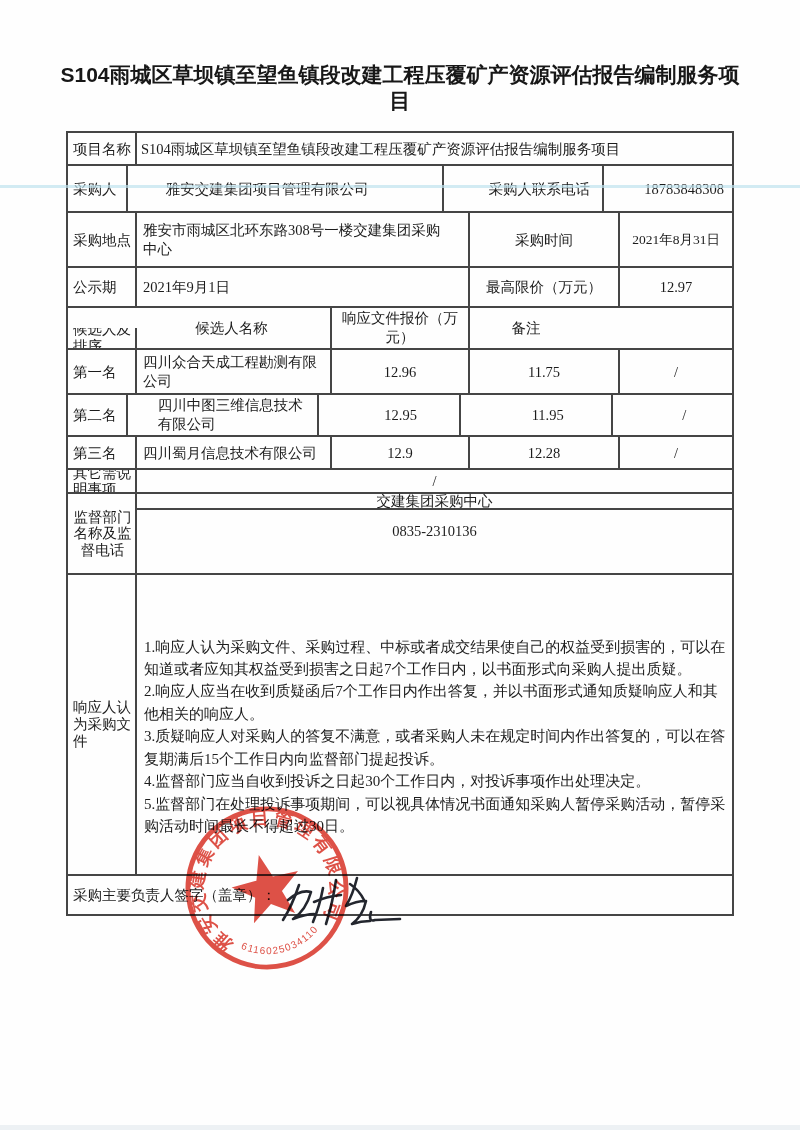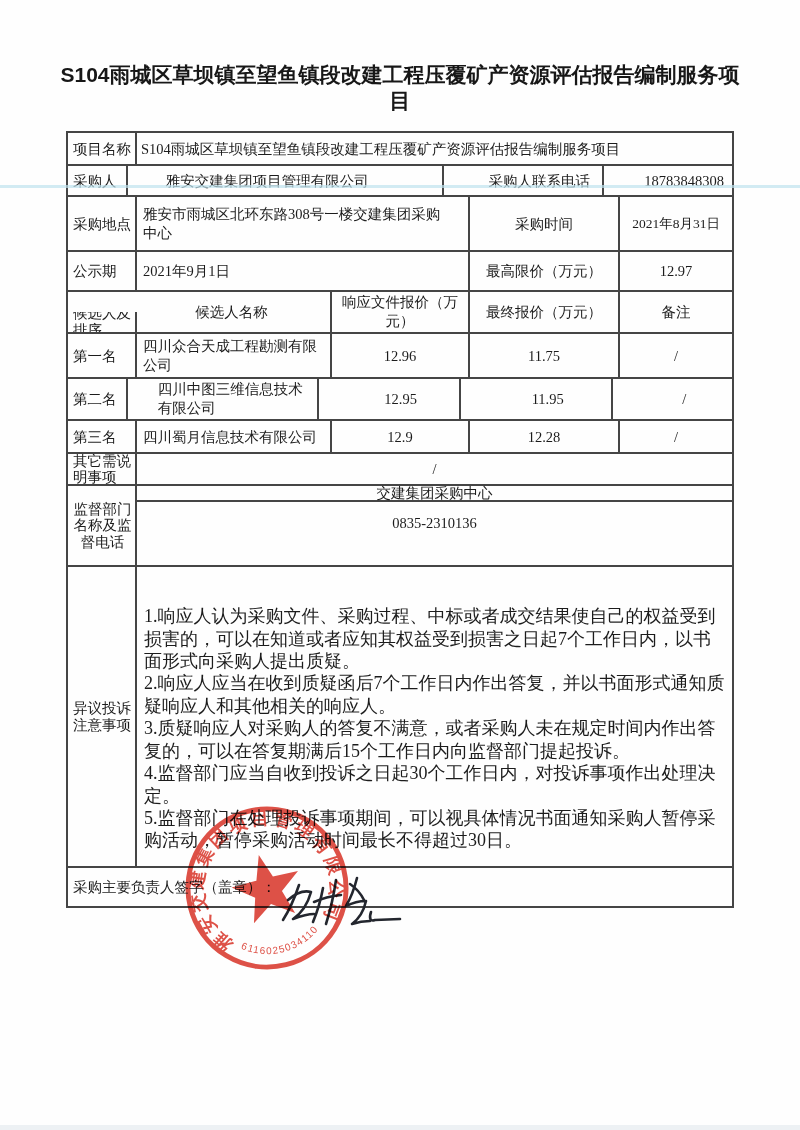--- a/index.html
+++ b/index.html
@@ -38,40 +38,40 @@
   .c2{width:195px;padding:2px 10px 2px 6px;}
   .c3{width:138px;padding:9px 6px;}
   .c4{width:150px;padding:2px 4px;}
   .c5{width:112px;padding:1px 4px;}
   .s23{width:333px;padding:2px 14px 2px 6px;}
   .s2345{width:595px;padding:2px 4px;}
   .full{width:664px;padding:2px 4px 2px 5px;}
   .ctr{justify-content:center;text-align:center;}
   .ctrtxt{text-align:center;justify-content:center;}
   .r1{height:33px;}
-  .r2{height:31px;gap:32px;}
+  .r2{height:47px;gap:32px;}
   .r3{height:55px;}
   .r4{height:40px;}
   .r5{height:42px;}
   .r6{height:45px;}
   .r7{height:42px;gap:24px;}
   .r8{height:33px;}
-  .r9{height:32px;}
+  .r9{height:24px;}
   .r10{height:81px;}
   .r11{height:301px;}
   .r12{height:38px;}
   .sup-stack{width:595px;display:flex;flex-direction:column;}
   .sup-top{height:16px;border-bottom:2px solid #454545;}
   .sup-bot{height:43px;}
   .sup-cell{box-sizing:border-box;display:flex;align-items:center;justify-content:center;text-align:center;}
   .notice-body{
     width:595px;box-sizing:border-box;display:flex;flex-direction:column;
     justify-content:center;padding:24px 4px 0 7px;align-self:stretch;
   }
-  .notice-body div{font-size:18px;line-height:22.4px;text-align:left;}
+  .notice-body div{font-size:15px;line-height:22.4px;text-align:left;}
   .sig-row{align-items:center;}
   .stamp{
     position:absolute;left:172px;top:793px;width:190px;height:190px;
     z-index:6;mix-blend-mode:multiply;opacity:.92;pointer-events:none;
   }
   .signature{
     position:absolute;left:278px;top:872px;width:150px;height:60px;
     z-index:4;pointer-events:none;
   }
 </style>
@@ -110,21 +110,20 @@
       <div class="cell c1">公示期</div>
       <div class="cell s23">2021年9月1日</div>
       <div class="cell c4 ctr">最高限价（万元）</div>
       <div class="cell c5 ctr last">12.97</div>
     </div>
 
     <div class="row r5">
       <div class="cell c1" style="line-height:17px;margin-top:20px;">候选人及排序</div>
       <div class="cell c2 ctr">候选人名称</div>
       <div class="cell c3 ctr" style="line-height:19px;">响应文件报价（万元）</div>
-      <div class="cell c4 ctr">最终报价（万元）</div>
       <div class="cell c5 ctr last">备注</div>
     </div>
 
     <div class="row r6">
       <div class="cell c1">第一名</div>
       <div class="cell c2" style="line-height:19px;">四川众合天成工程勘测有限公司</div>
       <div class="cell c3 ctr">12.96</div>
       <div class="cell c4 ctr">11.75</div>
       <div class="cell c5 ctr last">/</div>
     </div>
@@ -152,21 +151,21 @@
 
     <div class="row r10">
       <div class="cell c1 ctrtxt" style="line-height:16.5px;">监督部门名称及监督电话</div>
       <div class="sup-stack last">
         <div class="sup-cell sup-top">交建集团采购中心</div>
         <div class="sup-cell sup-bot">0835-2310136</div>
       </div>
     </div>
 
     <div class="row r11">
-      <div class="cell c1" style="line-height:17px;">异议投诉注意事项</div>
+      <div class="cell c1" style="line-height:17px;">响应人认为采购文件</div>
       <div class="notice-body last">
         <div>1.响应人认为采购文件、采购过程、中标或者成交结果使自己的权益受到损害的，可以在知道或者应知其权益受到损害之日起7个工作日内，以书面形式向采购人提出质疑。</div>
         <div>2.响应人应当在收到质疑函后7个工作日内作出答复，并以书面形式通知质疑响应人和其他相关的响应人。</div>
         <div>3.质疑响应人对采购人的答复不满意，或者采购人未在规定时间内作出答复的，可以在答复期满后15个工作日内向监督部门提起投诉。</div>
         <div>4.监督部门应当自收到投诉之日起30个工作日内，对投诉事项作出处理决定。</div>
         <div>5.监督部门在处理投诉事项期间，可以视具体情况书面通知采购人暂停采购活动，暂停采购活动时间最长不得超过30日。</div>
       </div>
     </div>
 
     <div class="row r12 sig-row">

